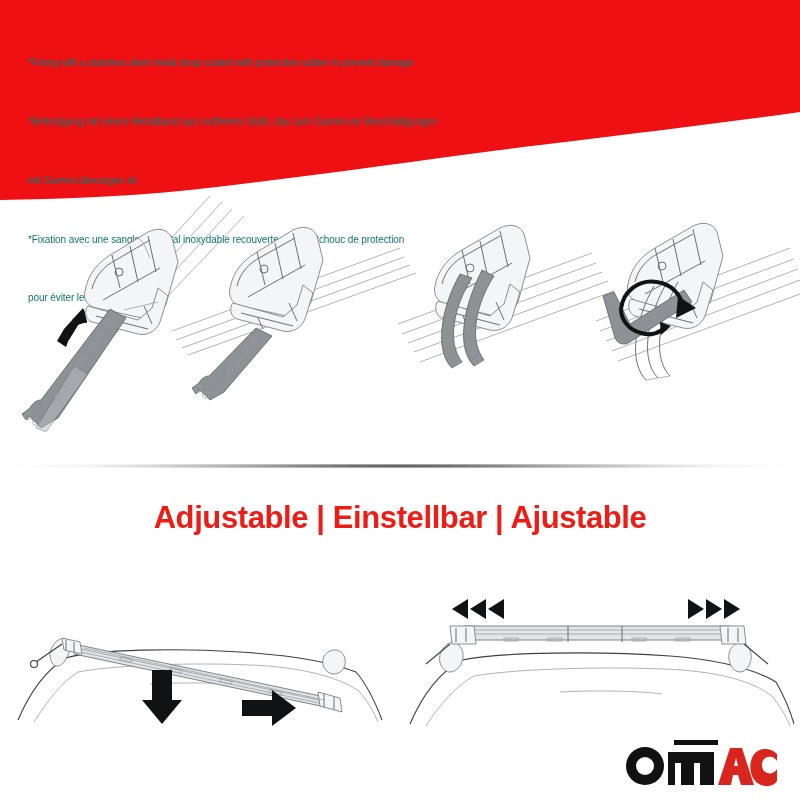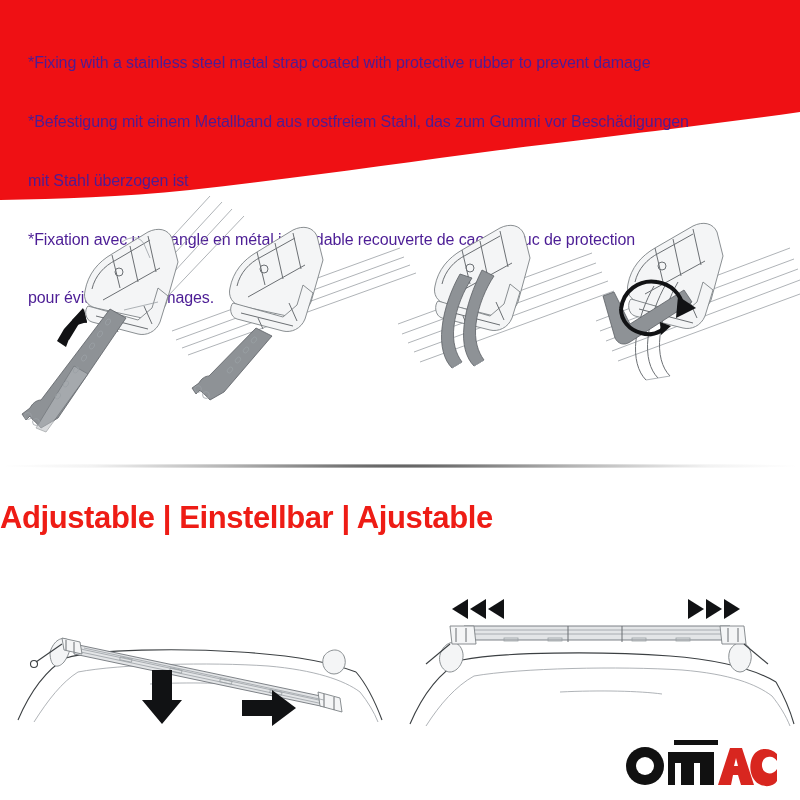--- a/index.html
+++ b/index.html
@@ -34,22 +34,22 @@
     position: absolute;
     left: 0;
     top: 0;
     display: block;
   }
   .banner-text {
     position: absolute;
     left: 28px;
     top: 14px;
     width: 760px;
-    color: #4c1d95;
-    font-size: 16px;
+    color: #0f766e;
+    font-size: 10px;
     line-height: 19.6px;
     letter-spacing: -0.1px;
     font-family: "Liberation Sans", sans-serif;
     white-space: pre-wrap;
   }
   .banner-line { display: block; }
 
   
   .illus-panel {
     position: absolute;
@@ -70,20 +70,21 @@
                 rgba(150,150,150,0.12) 78%,
                 rgba(255,255,255,0) 100%);
   }
 
   
   .heading {
     position: absolute;
     left: 0;
     top: 500px;
     width: 800px;
+    text-align: center;
     color: #ee1c15;
     font-size: 31px;
     font-weight: bold;
     letter-spacing: -0.4px;
     font-family: "Liberation Sans", sans-serif;
   }
 
   
   .bottom-illus {
     position: absolute;
@@ -128,21 +129,21 @@
   <div class="banner">
     <svg width="800" height="200" viewBox="0 0 800 200">
       <path d="M0,0 L800,0 L800,112
                C700,126 610,136 500,150
                C400,163 300,178 190,190
                C120,197 60,199 0,200 Z" fill="#ef1014"></path>
     </svg>
     <div class="banner-text">
       <span class="banner-line">*Fixing with a stainless steel metal strap coated with protective rubber to prevent damage</span>
       <span class="banner-line">*Befestigung mit einem Metallband aus rostfreiem Stahl, das zum Gummi vor Beschädigungen</span>
-      <span class="banner-line">mit Stahl überzogen ist</span>
+      <span class="banner-line">mit Gummi überzogen ist</span>
       <span class="banner-line">*Fixation avec une sangle en métal inoxydable recouverte de caoutchouc de protection</span>
       <span class="banner-line">pour éviter les dommages.</span>
     </div>
   </div>
 
   <div class="illus-panel">
     <svg width="800" height="270" viewBox="0 0 800 270">
 
       <g>
 

